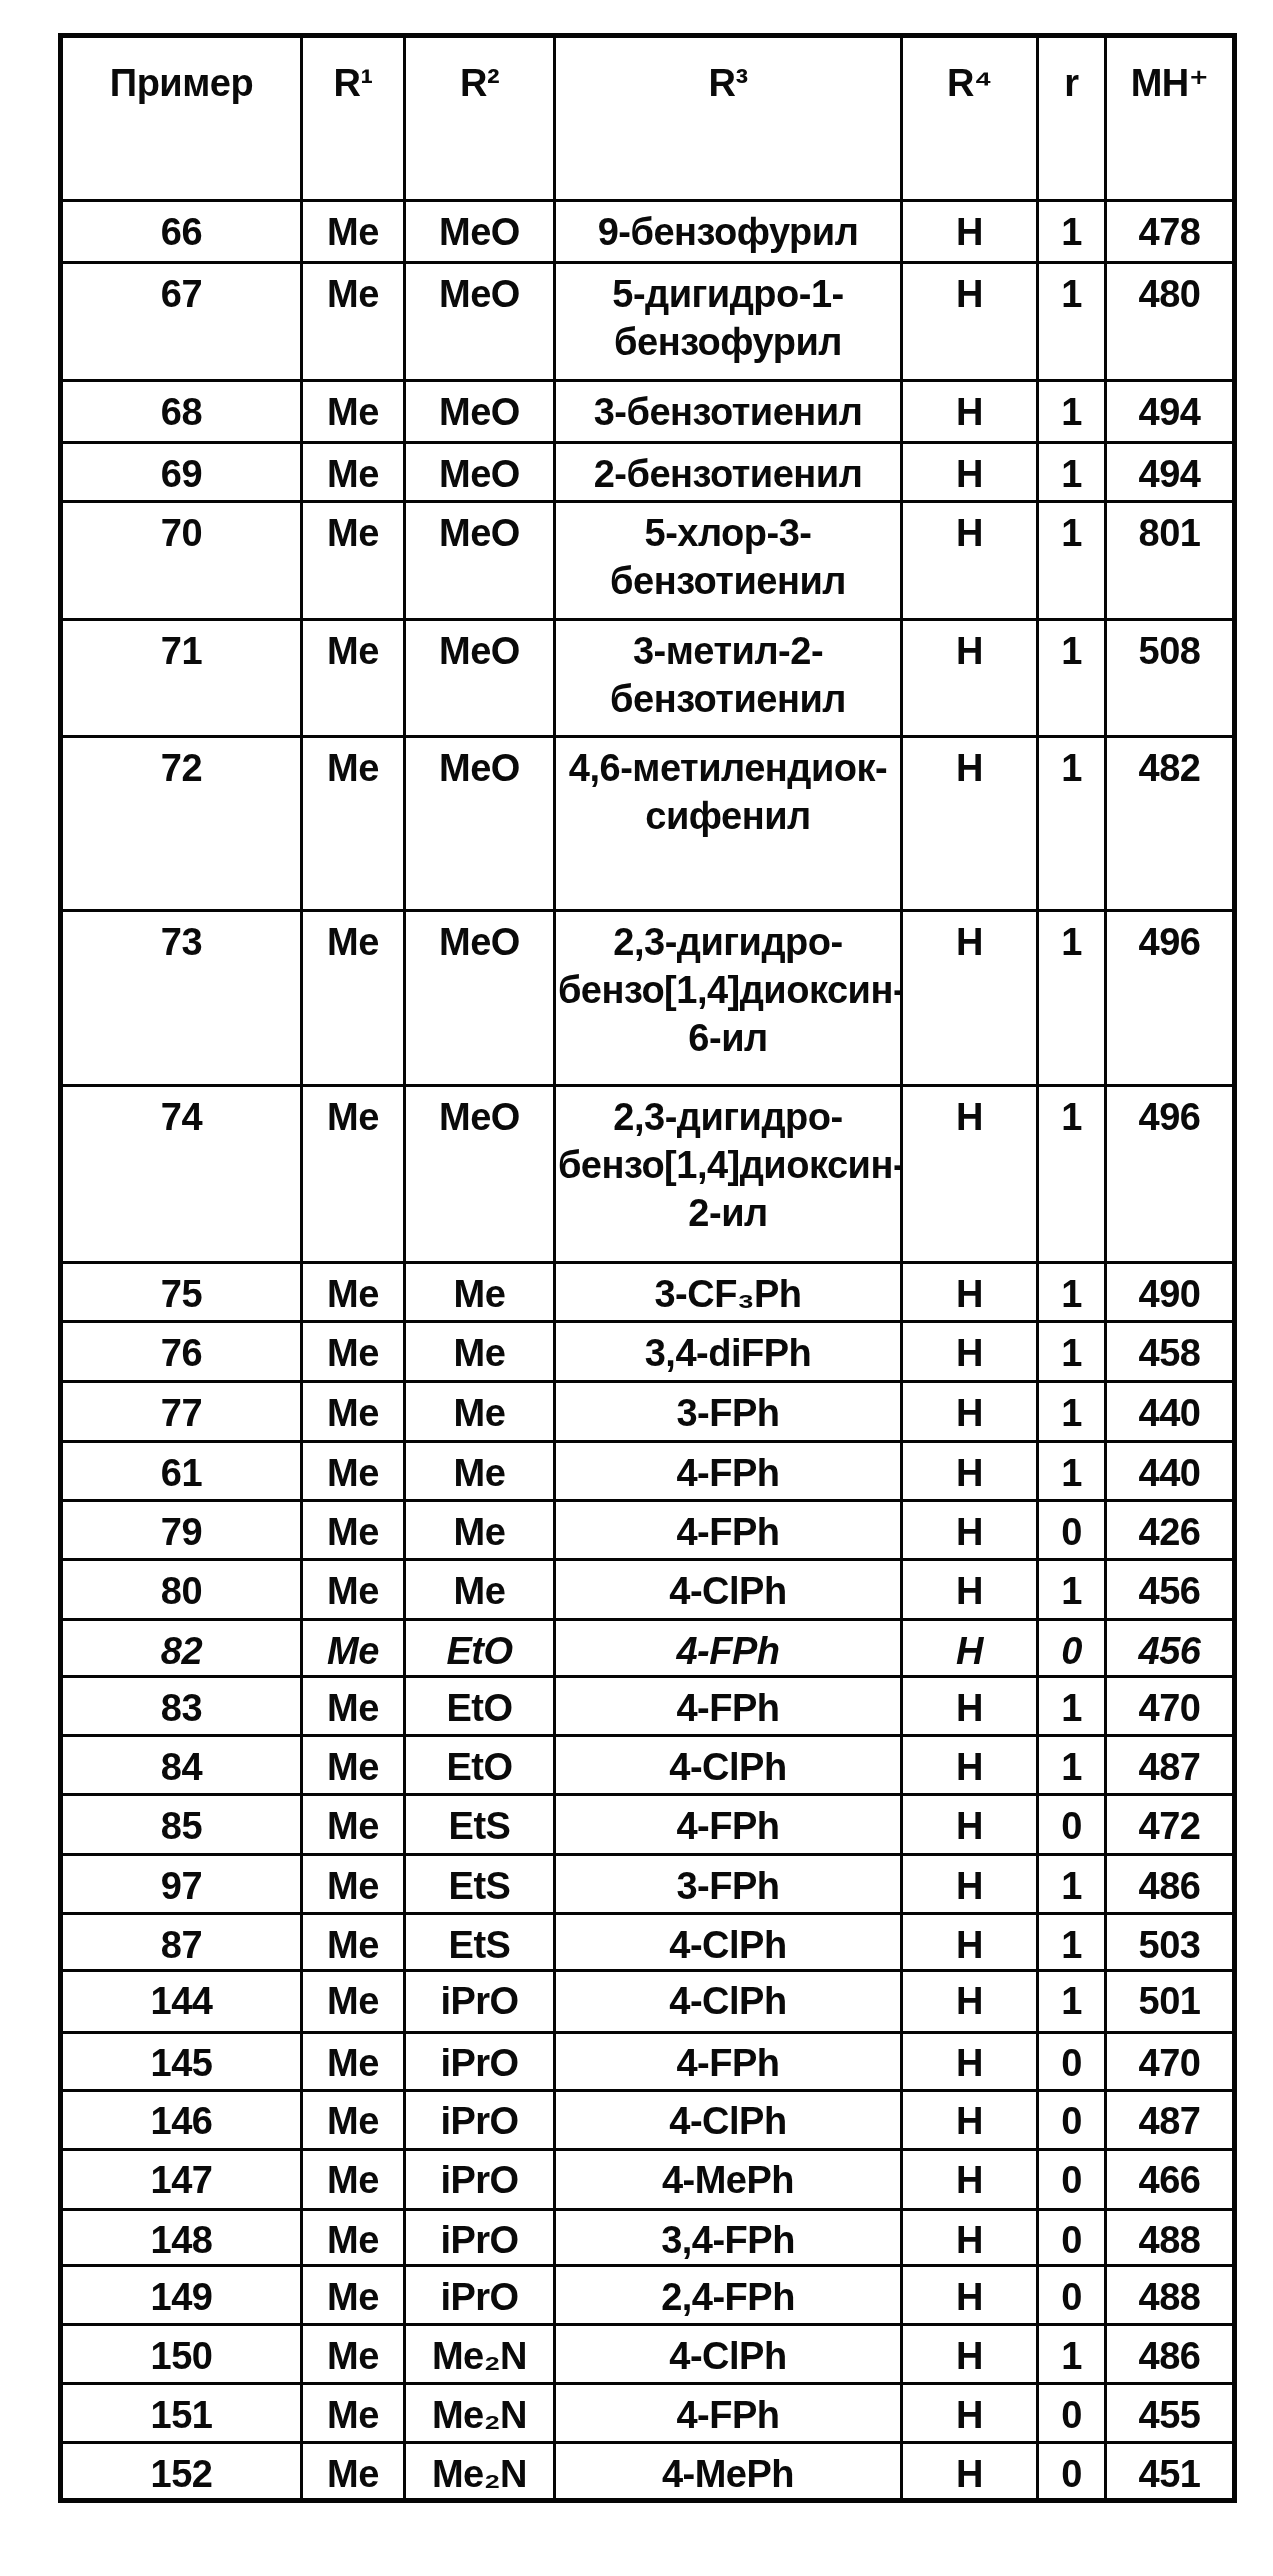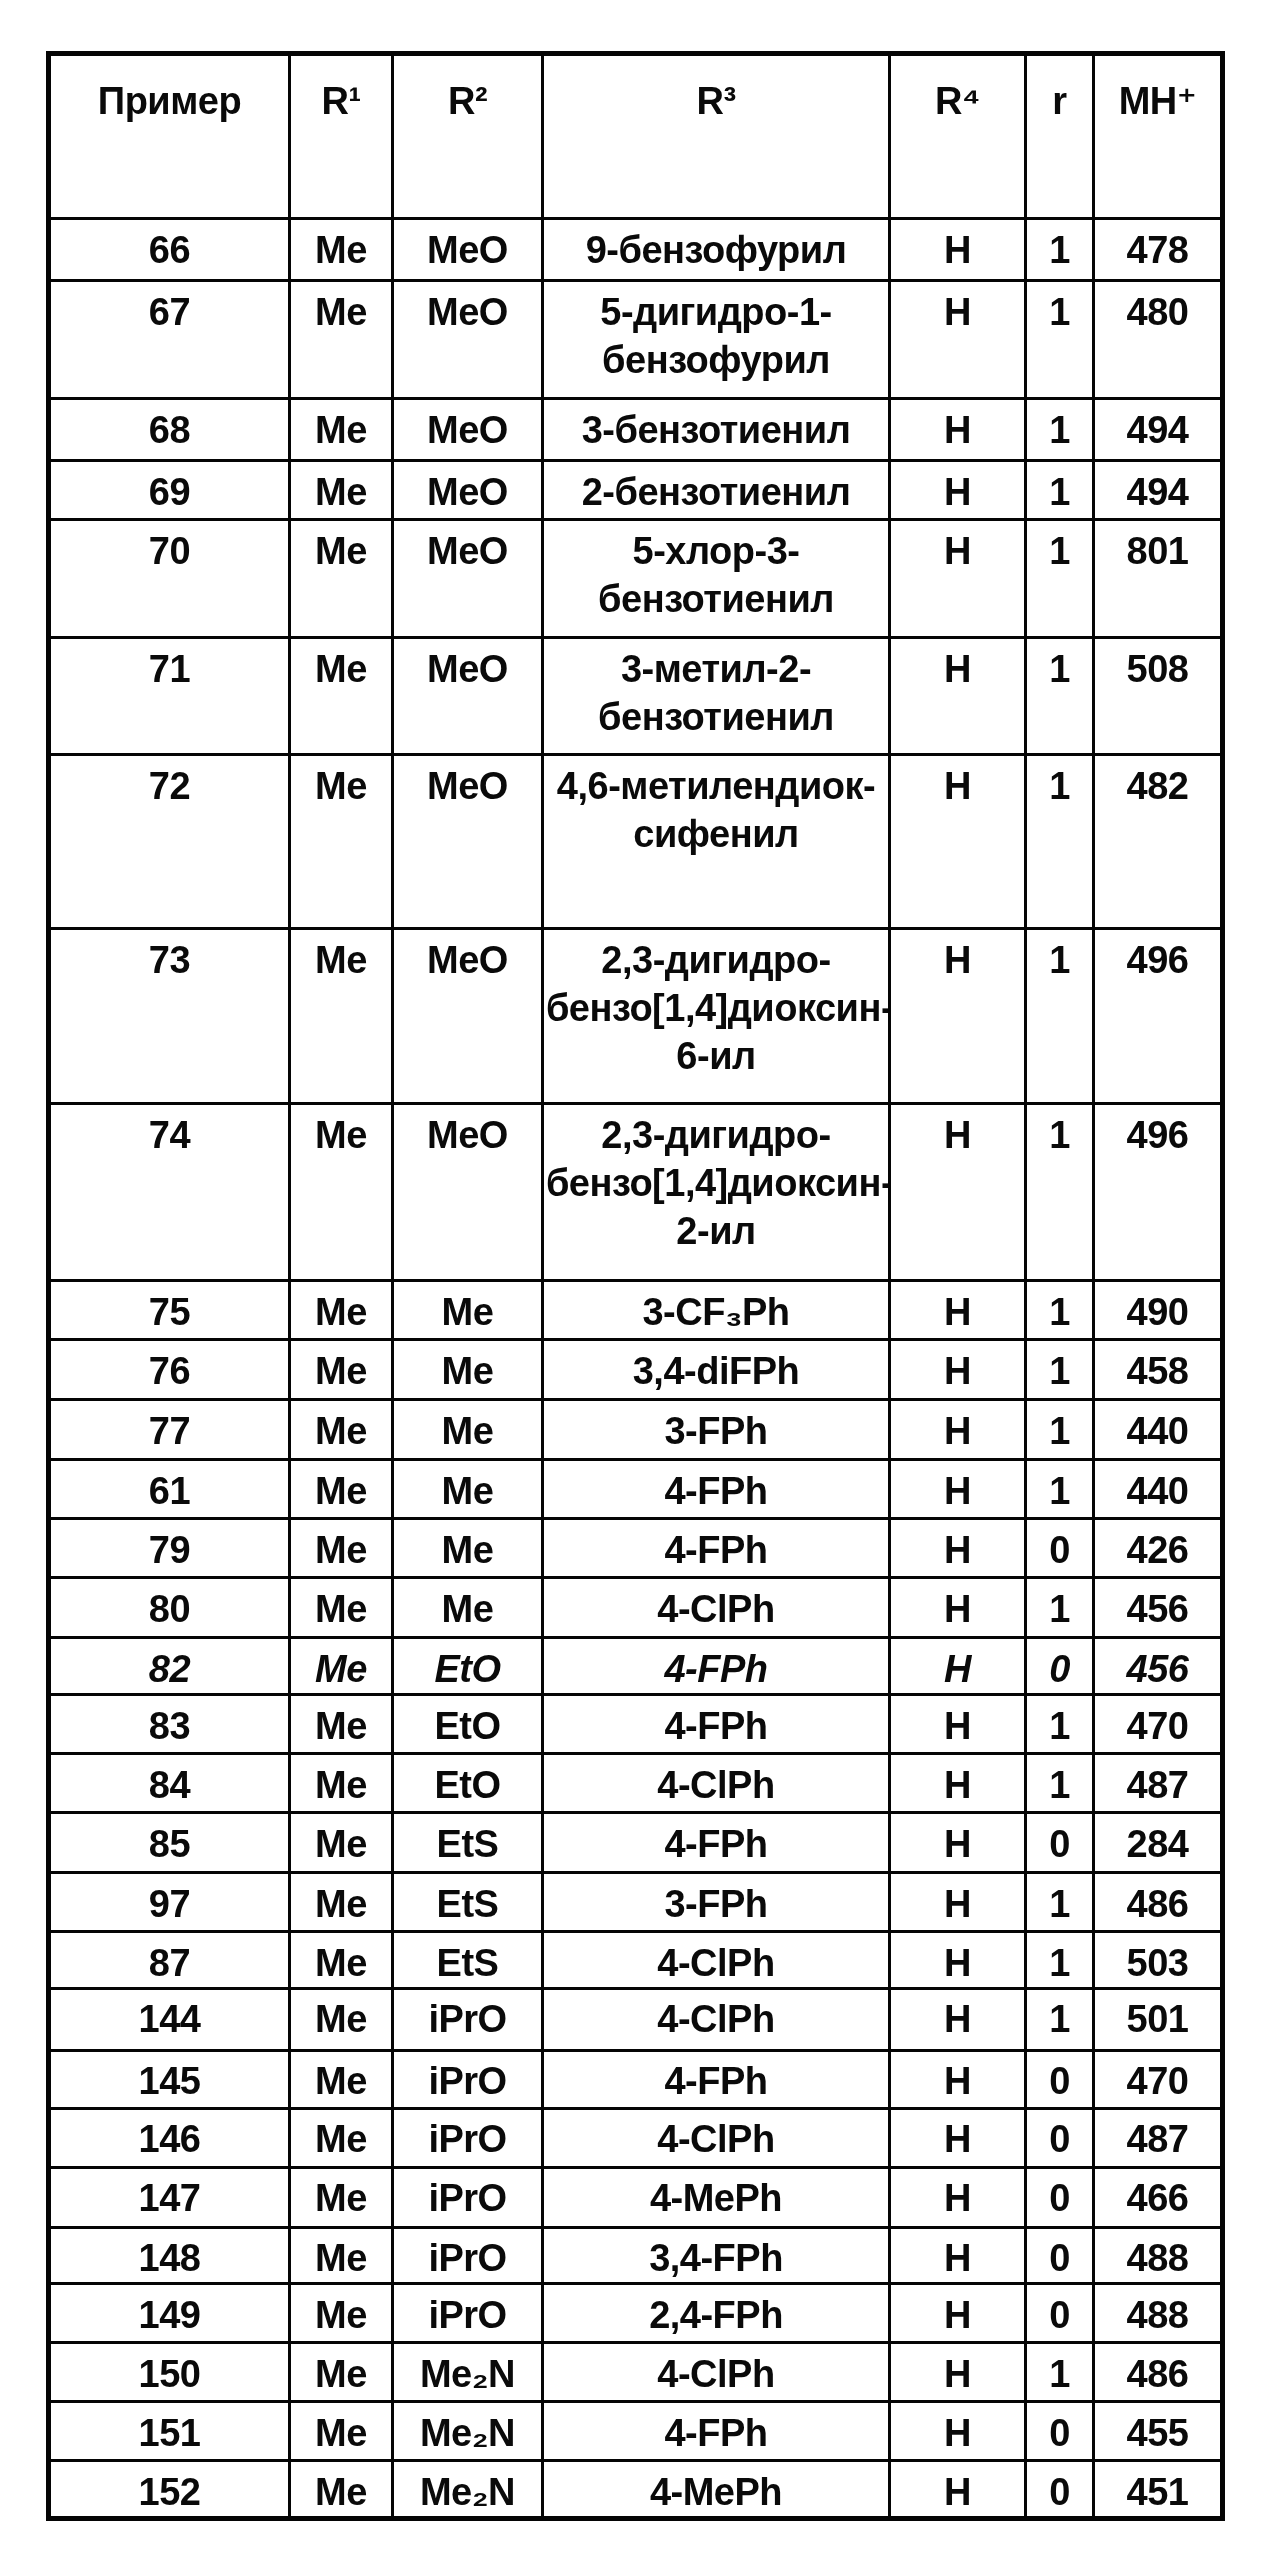--- a/index.html
+++ b/index.html
@@ -11,27 +11,26 @@
     position: relative;
     width: 1274px;
     height: 2576px;
     background: #ffffff;
     overflow: hidden;
     font-family: "Liberation Sans", "DejaVu Sans", sans-serif;
     color: #0a0a0a;
   }
   table.tbl {
     position: absolute;
-    left: 46px;
+    left: 58px;
     top: 33px;
     width: 1174px;
     border-collapse: collapse;
     table-layout: fixed;
     border: 5.8px solid #050505;
-    margin-top: 18px;
   }
   table.tbl th,
   table.tbl td {
     border: 3.8px solid #050505;
     font-weight: 700;
     font-size: 38px;
     letter-spacing: -0.5px;
     vertical-align: top;
     text-align: center;
     padding: 5.8px 1.9px 0 1.9px;
@@ -247,21 +246,21 @@
     <td class="cell-r">1</td>
     <td class="cell-mh">487</td>
   </tr>
         <tr style="height: 60px;">
     <td class="cell-example">85</td>
     <td class="cell-r1">Me</td>
     <td class="cell-r2">EtS</td>
     <td class="cell-r3">4-FPh</td>
     <td class="cell-r4">H</td>
     <td class="cell-r">0</td>
-    <td class="cell-mh">284</td>
+    <td class="cell-mh">472</td>
   </tr>
         <tr style="height: 59px;">
     <td class="cell-example">97</td>
     <td class="cell-r1">Me</td>
     <td class="cell-r2">EtS</td>
     <td class="cell-r3">3-FPh</td>
     <td class="cell-r4">H</td>
     <td class="cell-r">1</td>
     <td class="cell-mh">486</td>
   </tr>

